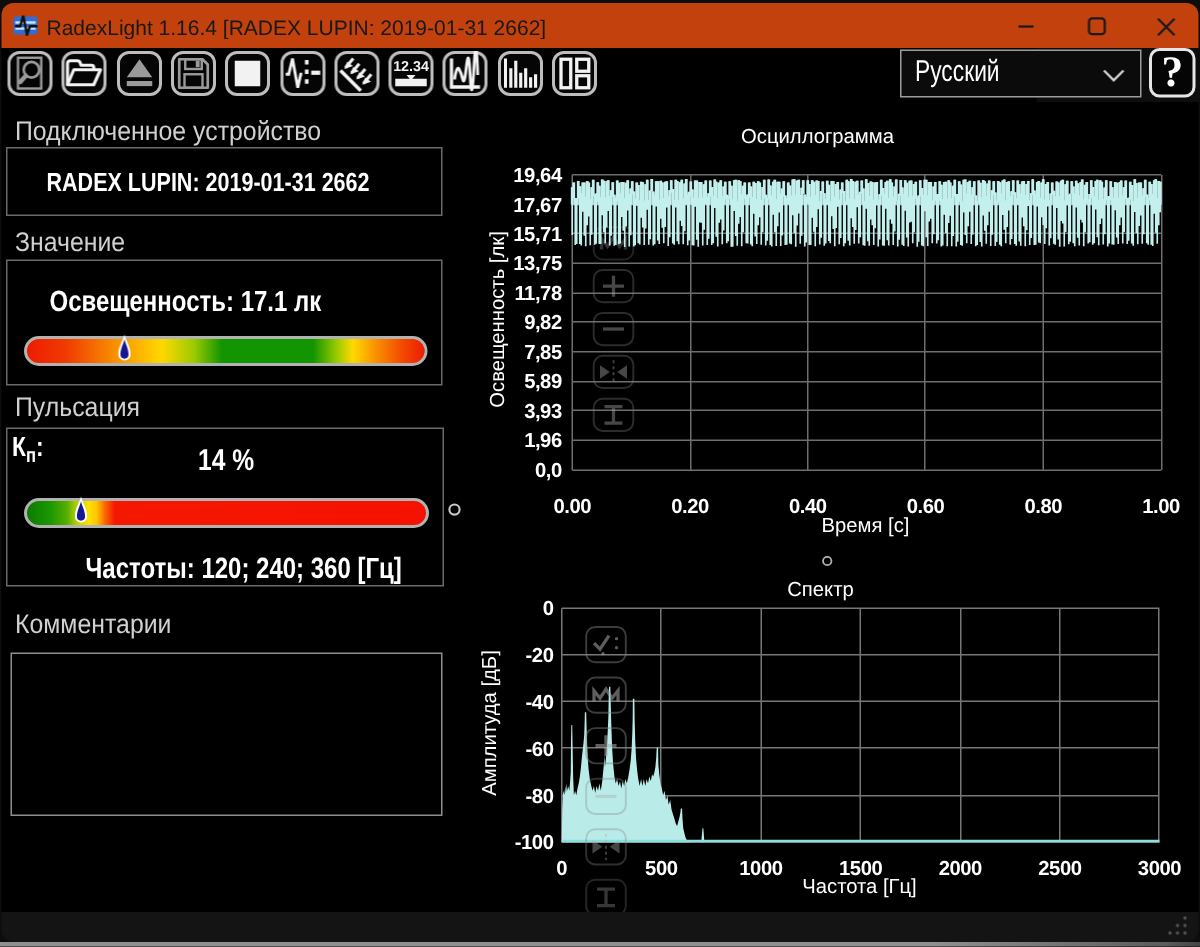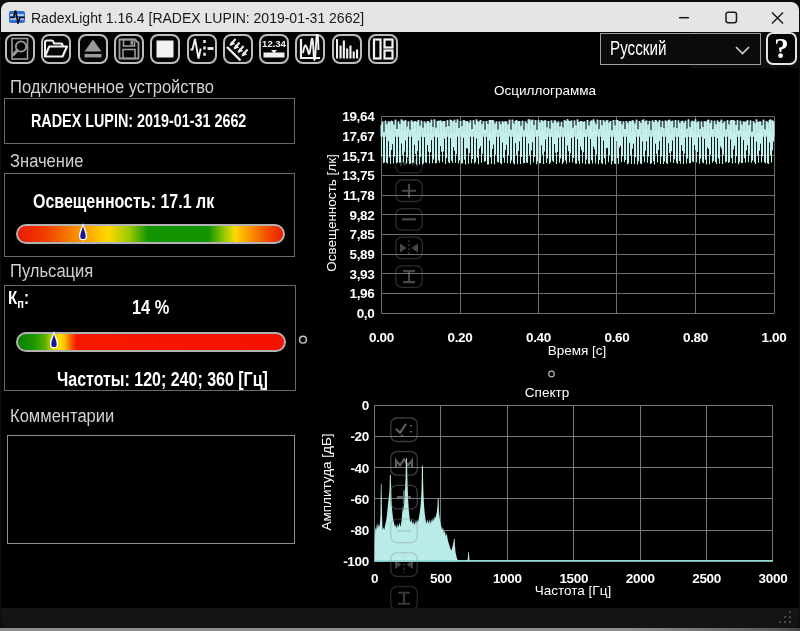--- a/index.html
+++ b/index.html
@@ -1,19 +1,19 @@
 <!DOCTYPE html>
 <html><head><meta charset="utf-8">
 <style>
 * { margin:0; padding:0; box-sizing:border-box; }
 html,body { width:800px; height:631px; background:#0d0d0d; font-family:"Liberation Sans",sans-serif; overflow:hidden; }
 .seclabel,.bwhite,#title,#combo span,#helpbtn,svg,.tbtn { transform:translateZ(0); }
 .abs { position:absolute; }
 text.tick { font-weight:bold; letter-spacing:-0.3px; }
-#titlebar { position:absolute; left:1px; top:2px; width:798px; height:29.5px; background:#e5e5e5; border-radius:8px 8px 0 0; }
+#titlebar { position:absolute; left:1px; top:2px; width:798px; height:29.5px; background:#c2410c; border-radius:8px 8px 0 0; }
 #title { position:absolute; left:30px; top:7.5px; font-size:14px; color:#191919; }
 #toolbar { position:absolute; left:1px; top:31.5px; width:690px; height:36.5px; background:#000; }
 .tbtn { position:absolute; top:2.5px; width:30px; height:30px; border:2px solid #bdbdbd; border-radius:8px; background:#050505; }
 .tbtn svg { position:absolute; left:-2px; top:-2px; }
 #content { position:absolute; left:1px; top:68px; width:798px; height:540px; background:#000; }
 #statusbar { position:absolute; left:1px; top:608px; width:798px; height:19.5px; background:#141414; border-radius:0 0 8px 8px; }
 #bottomstrip { position:absolute; left:0; top:627.5px; width:800px; height:3.5px; background:linear-gradient(to right,#8f8f8f 0%,#8f8f8f 78%,#5c5c5c 97%,#444 100%); }
 .seclabel { position:absolute; font-size:18px; color:#d0d0d0; transform:scaleX(0.92) translateZ(0); transform-origin:0 0; white-space:nowrap; }
 .box { position:absolute; background:#000; border:1px solid #6a6a6a; }
 .bwhite { color:#fff; font-weight:bold; position:absolute; transform:scaleX(0.82) translateZ(0); transform-origin:0 0; white-space:nowrap; }

